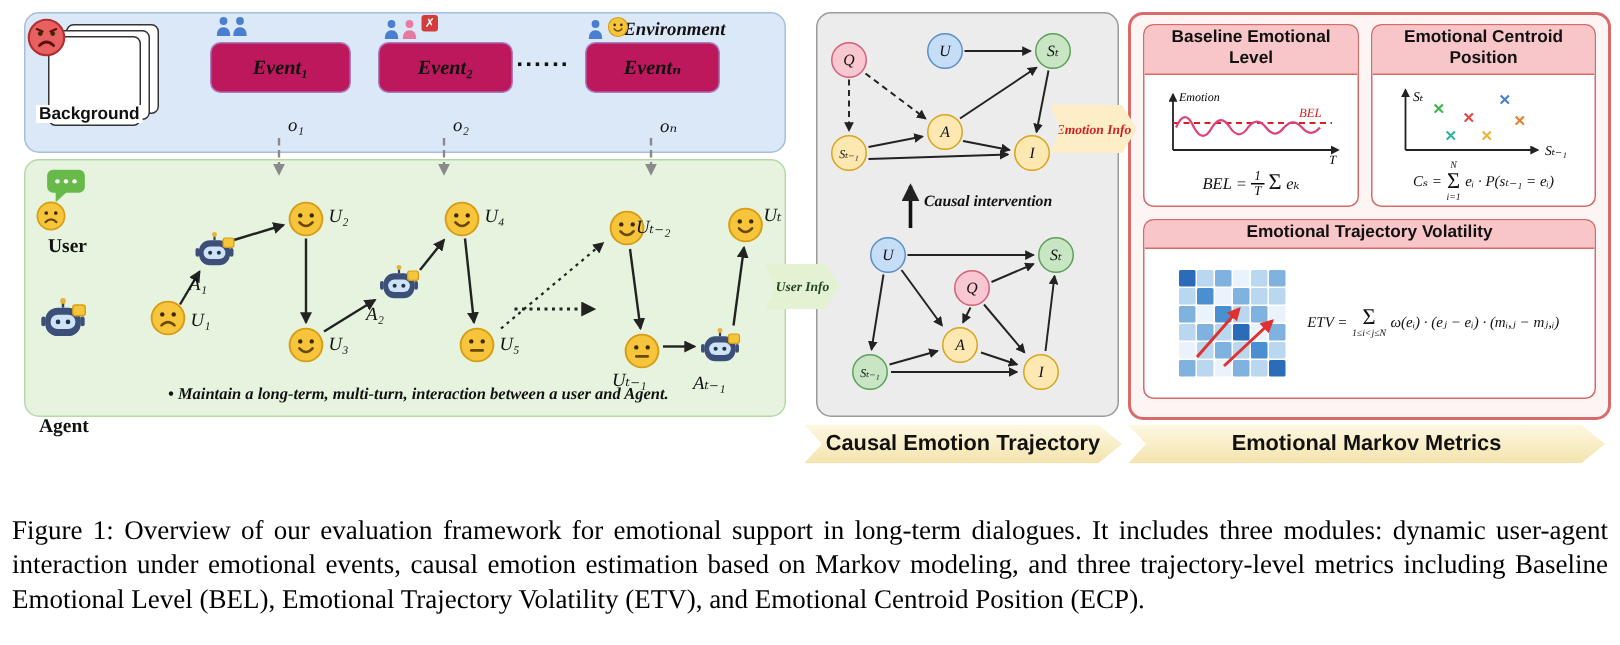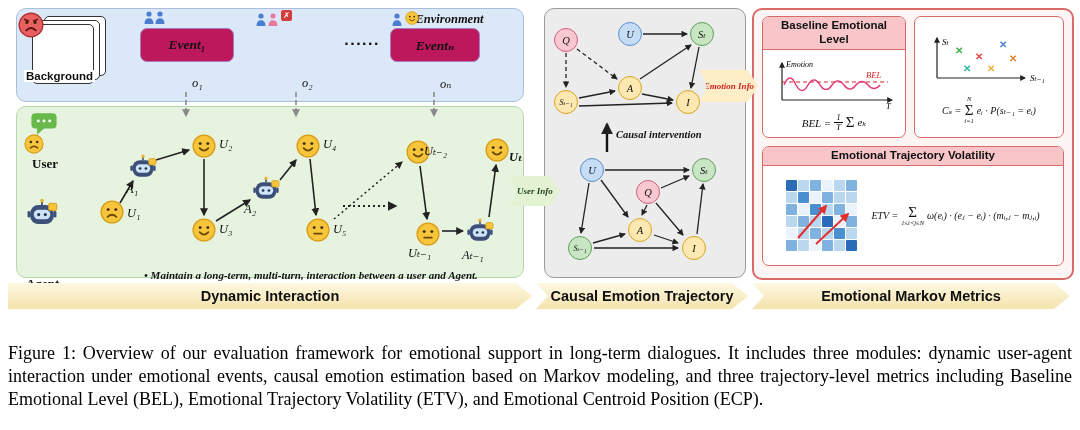--- a/index.html
+++ b/index.html
@@ -22,22 +22,22 @@
   .ellipsis{position:absolute;left:344px;top:36px;font:bold 13px "DejaVu Sans",sans-serif;letter-spacing:1px;z-index:3;}
   .obs{position:absolute;font:italic 12.5px "Liberation Serif","DejaVu Serif",serif;z-index:3;}
   .bg-card{position:absolute;width:60px;height:58px;background:#fff;border:1.2px solid #333;border-radius:5px;z-index:2;}
   .bg-label{position:absolute;left:24px;top:70px;font:bold 11.5px "Liberation Sans",sans-serif;background:#fff;
             padding:0 2px;z-index:4;}
   .xmark{position:absolute;width:11px;height:11px;background:#d43c3c;border-radius:2px;color:#fff;
          font:bold 8px/11px "DejaVu Sans",sans-serif;text-align:center;z-index:4;}
   
   .legend-label{position:absolute;font:bold 13px "Liberation Serif","DejaVu Serif",serif;z-index:3;}
   .node-label{position:absolute;font:italic 12.5px "Liberation Serif","DejaVu Serif",serif;z-index:4;white-space:nowrap;}
-  .note{position:absolute;left:112px;top:269px;width:400px;
-        font:bold italic 11px "Liberation Serif","DejaVu Serif",serif;z-index:3;margin-left:32px;}
+  .note{position:absolute;left:112px;top:257px;width:400px;
+        font:bold italic 11px "Liberation Serif","DejaVu Serif",serif;z-index:3;}
   .face{position:absolute;display:inline-block;z-index:3;}
   .robot{position:absolute;display:inline-block;z-index:3;}
   .person{position:absolute;display:inline-block;z-index:3;}
   .bubble{position:absolute;display:inline-block;z-index:3;}
   
   .gnode{position:absolute;width:24px;height:24px;border-radius:50%;display:flex;align-items:center;justify-content:center;
          font:italic 10.5px "Liberation Serif","DejaVu Serif",serif;border:1.3px solid;z-index:3;box-sizing:border-box;}
   .gnode.tiny{font-size:8px;}
   .n-pink{background:#f9c7cf;border-color:#d4607a;}
   .n-blue{background:#c5ddf6;border-color:#5b8fc9;}
@@ -100,20 +100,23 @@
         <circle cx="7.5" cy="8.8" r="1.35" fill="#3c2a00"></circle>
         <circle cx="14.5" cy="8.8" r="1.35" fill="#3c2a00"></circle>
         <path d="M7 15.5 Q11 11.5 15 15.5" stroke="#5a1010" fill="none" stroke-width="1.6" stroke-linecap="round"></path>
         <path d="M5.5 6.2 L8.8 7.6 M16.5 6.2 L13.2 7.6" stroke="#5a1010" stroke-width="1.2" stroke-linecap="round"></path>
       </svg></span>
   <span class="bg-label">Background</span>
 
   <div class="event" style="left:140px;top:28px;width:92px;">
       <span>Event₁</span>
     </div>
+  <div class="event" style="left:252px;top:28px;width:88px;">
+      <span>Event₂</span>
+    </div>
   <div class="event" style="left:390px;top:28px;width:88px;align-items:center;">
       <span>Eventₙ</span>
     </div>
   <span class="ellipsis">······</span>
 
   <span class="obs" style="left:192px;top:76px;text-align:center;">o₁</span>
   <span class="obs" style="left:302px;top:76px;">o₂</span>
   <span class="obs" style="left:440px;top:76px;">oₙ</span>
 
   <span class="person" style="left:144px;top:11px;width:10px;height:14px;"><svg viewBox="0 0 10 14" width="100%" height="100%">
@@ -259,21 +262,21 @@
         <rect x="22.8" y="11" width="2.4" height="5.5" rx="1.2" fill="#3c4f78"></rect>
         <rect x="18.5" y="4.5" width="7" height="6" rx="1.5" fill="#f5c63c" stroke="#d89c16" stroke-width="0.8"></rect>
       </svg></span>
   <span class="node-label" style="left:462px;top:247px;">Aₜ₋₁</span>
   <span class="face" style="left:485px;top:138px;width:24px;height:24px;"><svg viewBox="0 0 22 22" width="100%" height="100%">
         <circle cx="11" cy="11" r="10" fill="#f7c53c" stroke="#d89c16" stroke-width="1.2"></circle>
         <circle cx="7.5" cy="8.8" r="1.35" fill="#3c2a00"></circle>
         <circle cx="14.5" cy="8.8" r="1.35" fill="#3c2a00"></circle>
         <path d="M7 13 Q11 17.5 15 13" stroke="#6b4a00" fill="none" stroke-width="1.6" stroke-linecap="round"></path>
       </svg></span>
-  <span class="node-label" style="left:509px;top:149px;font-weight:bold;">Uₜ</span>
+  <span class="node-label" style="left:509px;top:135px;">Uₜ</span>
 
   <span class="note">• Maintain a long-term, multi-turn, interaction between a user and Agent.</span>
 
   <div class="gnode n-pink" style="left:554px;top:28px;">
       <span>Q</span>
     </div>
   <div class="gnode n-blue" style="left:618px;top:22px;">
       <span>U</span>
     </div>
   <div class="gnode n-green" style="left:690px;top:22px;">
@@ -342,20 +345,21 @@
           </span>
         <span class="bigsum">
             <span class="sg">Σ</span>
           </span>
         <span>eₖ</span>
       </div>
     </div>
   </div>
 
   <div class="metric-box" style="left:914px;top:16px;width:150px;height:122px;">
+    <div class="metric-head">Emotional Centroid Position</div>
     <div class="metric-body">
       <svg width="140" height="56" viewBox="0 0 140 56">
         <defs>
             <marker id="axc" viewBox="0 0 10 10" refX="8" refY="5" markerWidth="5" markerHeight="5" orient="auto-start-reverse">
               <path d="M0 0L10 5L0 10z" fill="#222"></path>
             </marker>
           </defs>
         <line x1="18" y1="48" x2="18" y2="8" stroke="#222" stroke-width="1.2" marker-end="url(#axc)"></line>
         <line x1="18" y1="48" x2="106" y2="48" stroke="#222" stroke-width="1.2" marker-end="url(#axc)"></line>
         <text x="23" y="15" font-size="9" font-style="italic">Sₜ</text>
@@ -484,23 +488,20 @@
     <line x1="601" y1="180" x2="628" y2="217" stroke="#222" stroke-width="1.3" marker-end="url(#mB)"></line>
     <line x1="647" y1="205" x2="642" y2="215" stroke="#222" stroke-width="1.3" marker-end="url(#mB)"></line>
     <line x1="661" y1="188" x2="689" y2="176" stroke="#222" stroke-width="1.3" marker-end="url(#mB)"></line>
     <line x1="656" y1="203" x2="683" y2="235" stroke="#222" stroke-width="1.3" marker-end="url(#mB)"></line>
     <line x1="593" y1="243" x2="625" y2="234" stroke="#222" stroke-width="1.3" marker-end="url(#mB)"></line>
     <line x1="594" y1="248" x2="678" y2="248" stroke="#222" stroke-width="1.3" marker-end="url(#mB)"></line>
     <line x1="654" y1="235" x2="678" y2="243" stroke="#222" stroke-width="1.3" marker-end="url(#mB)"></line>
     <line x1="697" y1="234" x2="703" y2="184" stroke="#222" stroke-width="1.3" marker-end="url(#mB)"></line>
   </svg>
 
-  <div class="banner" id="banner-left">
-      <span>Dynamic Interaction</span>
-    </div>
   <div class="banner" id="banner-mid">
       <span>Causal Emotion Trajectory</span>
     </div>
   <div class="banner" id="banner-right">
       <span>Emotional Markov Metrics</span>
     </div>
 
   <p class="caption">Figure 1: Overview of our evaluation framework for emotional support in long-term dialogues. It includes three modules: dynamic user-agent interaction under emotional events, causal emotion estimation based on Markov modeling, and three trajectory-level metrics including Baseline Emotional Level (BEL), Emotional Trajectory Volatility (ETV), and Emotional Centroid Position (ECP).</p>
 </div>
 

